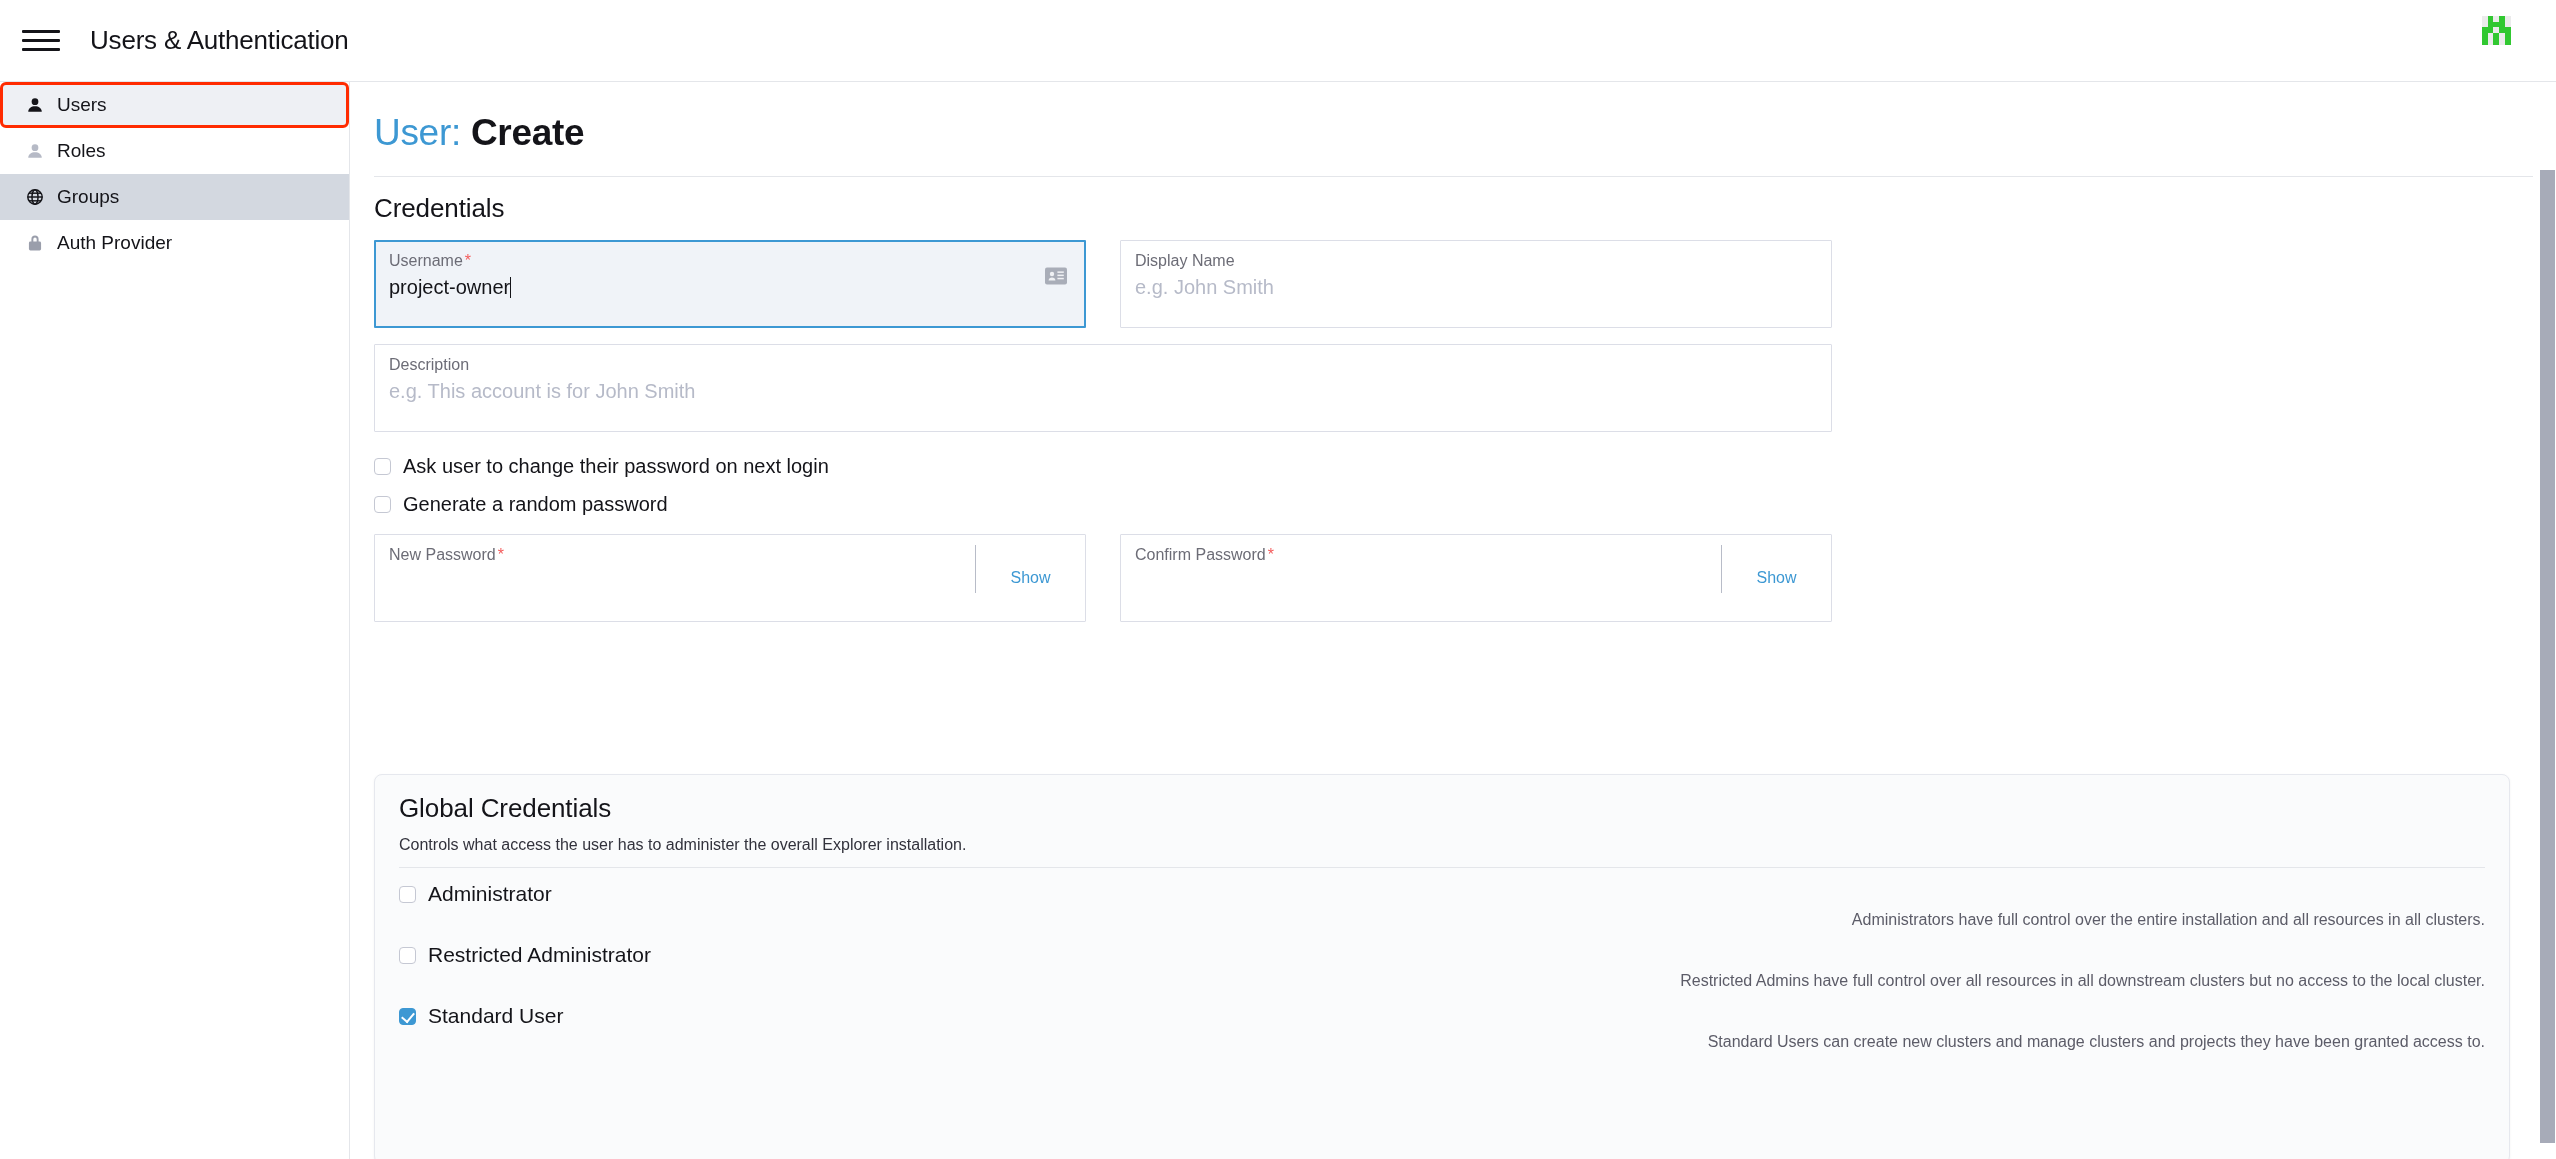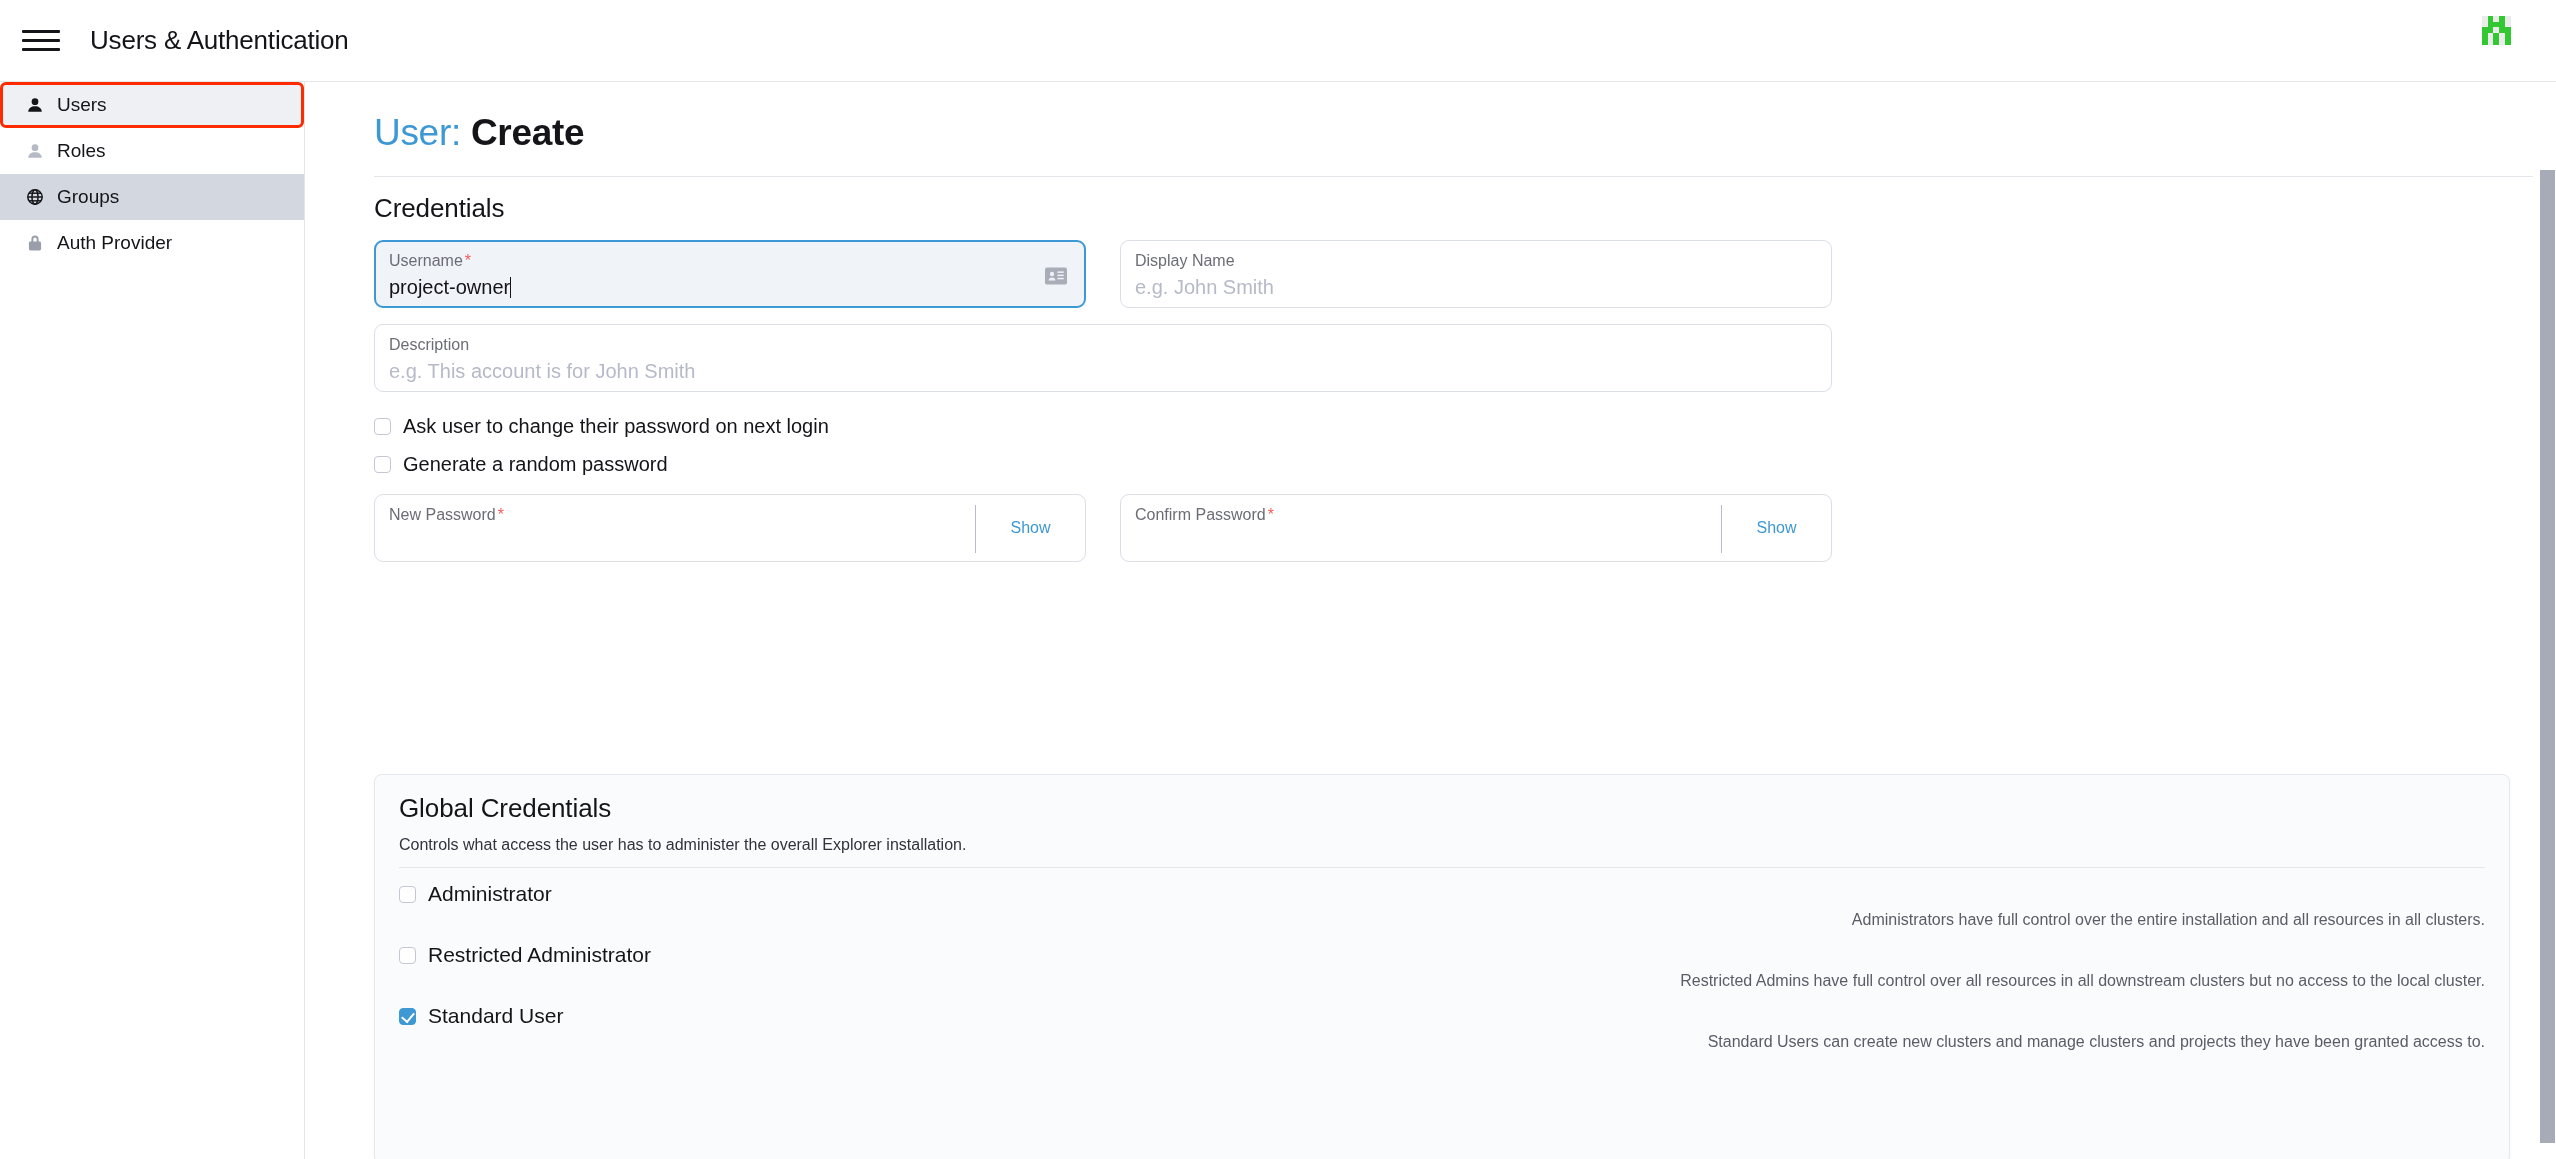--- a/index.html
+++ b/index.html
@@ -35,21 +35,21 @@
     white-space: nowrap;
   }
   .brand-logo {
     position: absolute; right: 22px; top: 10px;
     width: 58px; height: 58px;
   }
 
   
   .sidebar {
     position: absolute; top: 82px; left: 0;
-    width: 305px; height: 1077px;
+    width: 350px; height: 1077px;
     background: #ffffff;
     border-right: 1px solid #e4e6ea;
   }
   .nav-item {
     position: relative;
     height: 46px;
     display: flex; align-items: center;
     padding-left: 24px;
     font-size: 19px;
     color: #141419;
@@ -104,22 +104,22 @@
   
   .form-row {
     margin: 16px 0 0 23px;
     display: flex;
     gap: 34px;
   }
   .field {
     position: relative;
     background: #ffffff;
     border: 1px solid #dcdee7;
-    border-radius: 9px;
-    height: 68px;
+    border-radius: 1px;
+    height: 88px;
     padding: 11px 14px 0 14px;
   }
   .field.w-half { width: 712px; }
   .field.w-wide  { width: 1458px; }
   .field.focused {
     background: #f0f3f8;
     border: 2px solid #3d98d3;
     padding: 10px 13px 0 13px;
   }
   .field-label {

